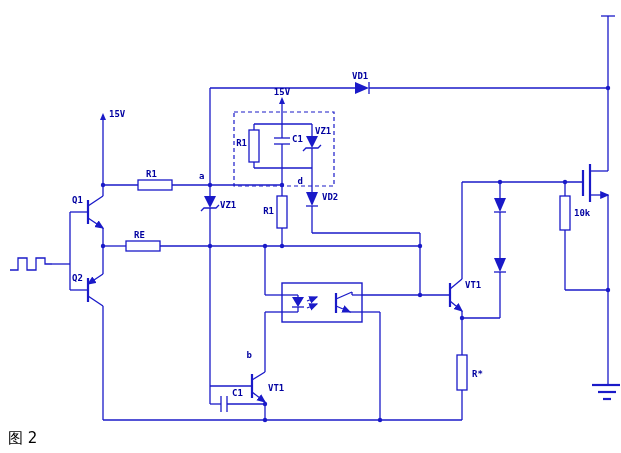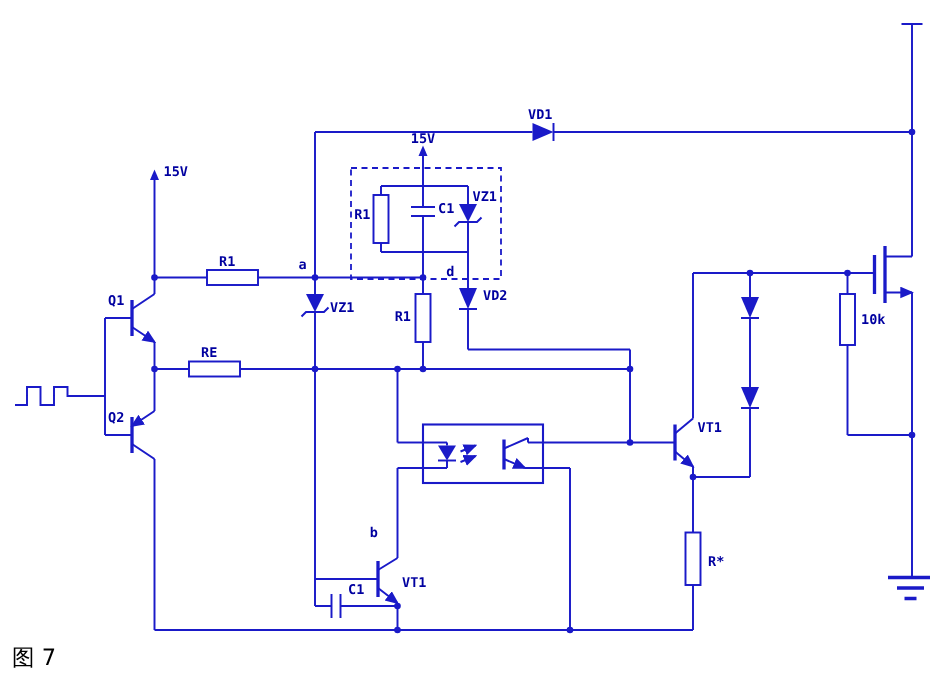--- a/index.html
+++ b/index.html
@@ -255,14 +255,14 @@
     <circle cx="500" cy="182" r="2.2"></circle>
         <circle cx="565" cy="182" r="2.2"></circle>
     <circle cx="608" cy="88" r="2.2"></circle>
         <circle cx="608" cy="290" r="2.2"></circle>
     <circle cx="265" cy="420" r="2.2"></circle>
         <circle cx="380" cy="420" r="2.2"></circle>
     <circle cx="265" cy="404" r="2.2"></circle>
   </g>
 </svg>
 
-<div class="cap">图 7</div>
+<div class="cap">图 2</div>
 </div>
 
 </body></html>

